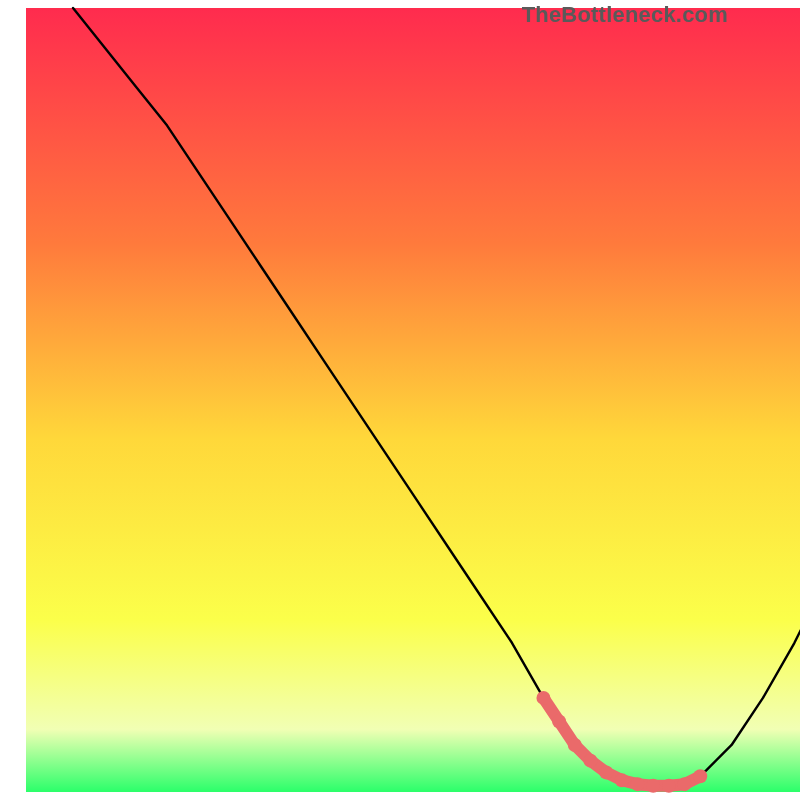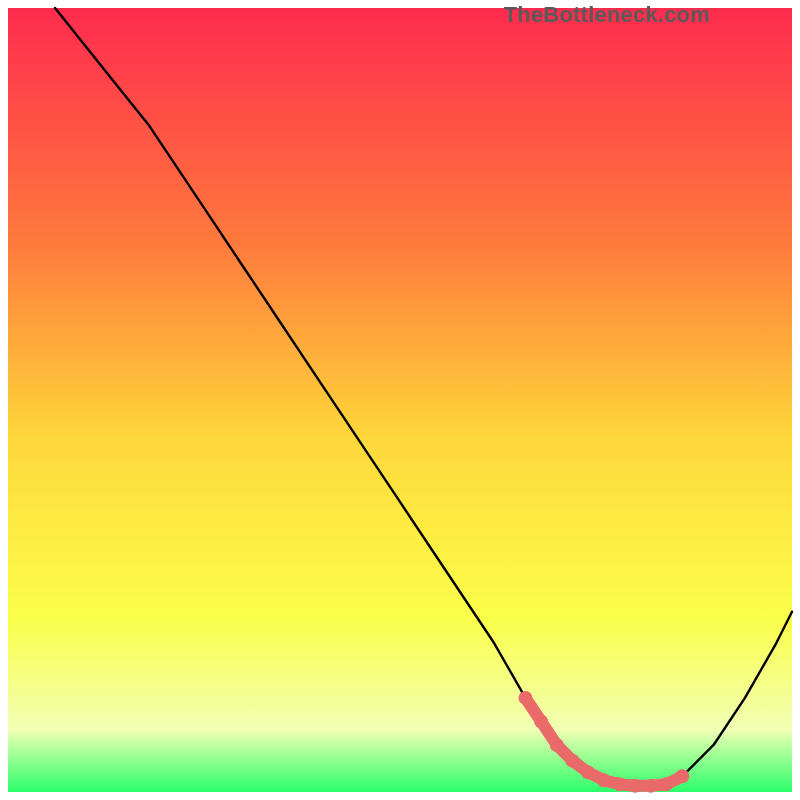--- a/index.html
+++ b/index.html
@@ -8,20 +8,21 @@
     width: 800px;
     height: 800px;
     overflow: hidden;
     font-family: Arial, Helvetica, sans-serif;
     background: #ffffff;
   }
   .stage {
     position: relative;
     width: 716px;
     height: 800px;
+    margin-left: 18px;
   }
   .watermark {
     position: absolute;
     top: 2px;
     right: 6px;
     font-size: 22px;
     font-weight: 600;
     color: #5a5a5a;
     letter-spacing: 0.2px;
     z-index: 3;

